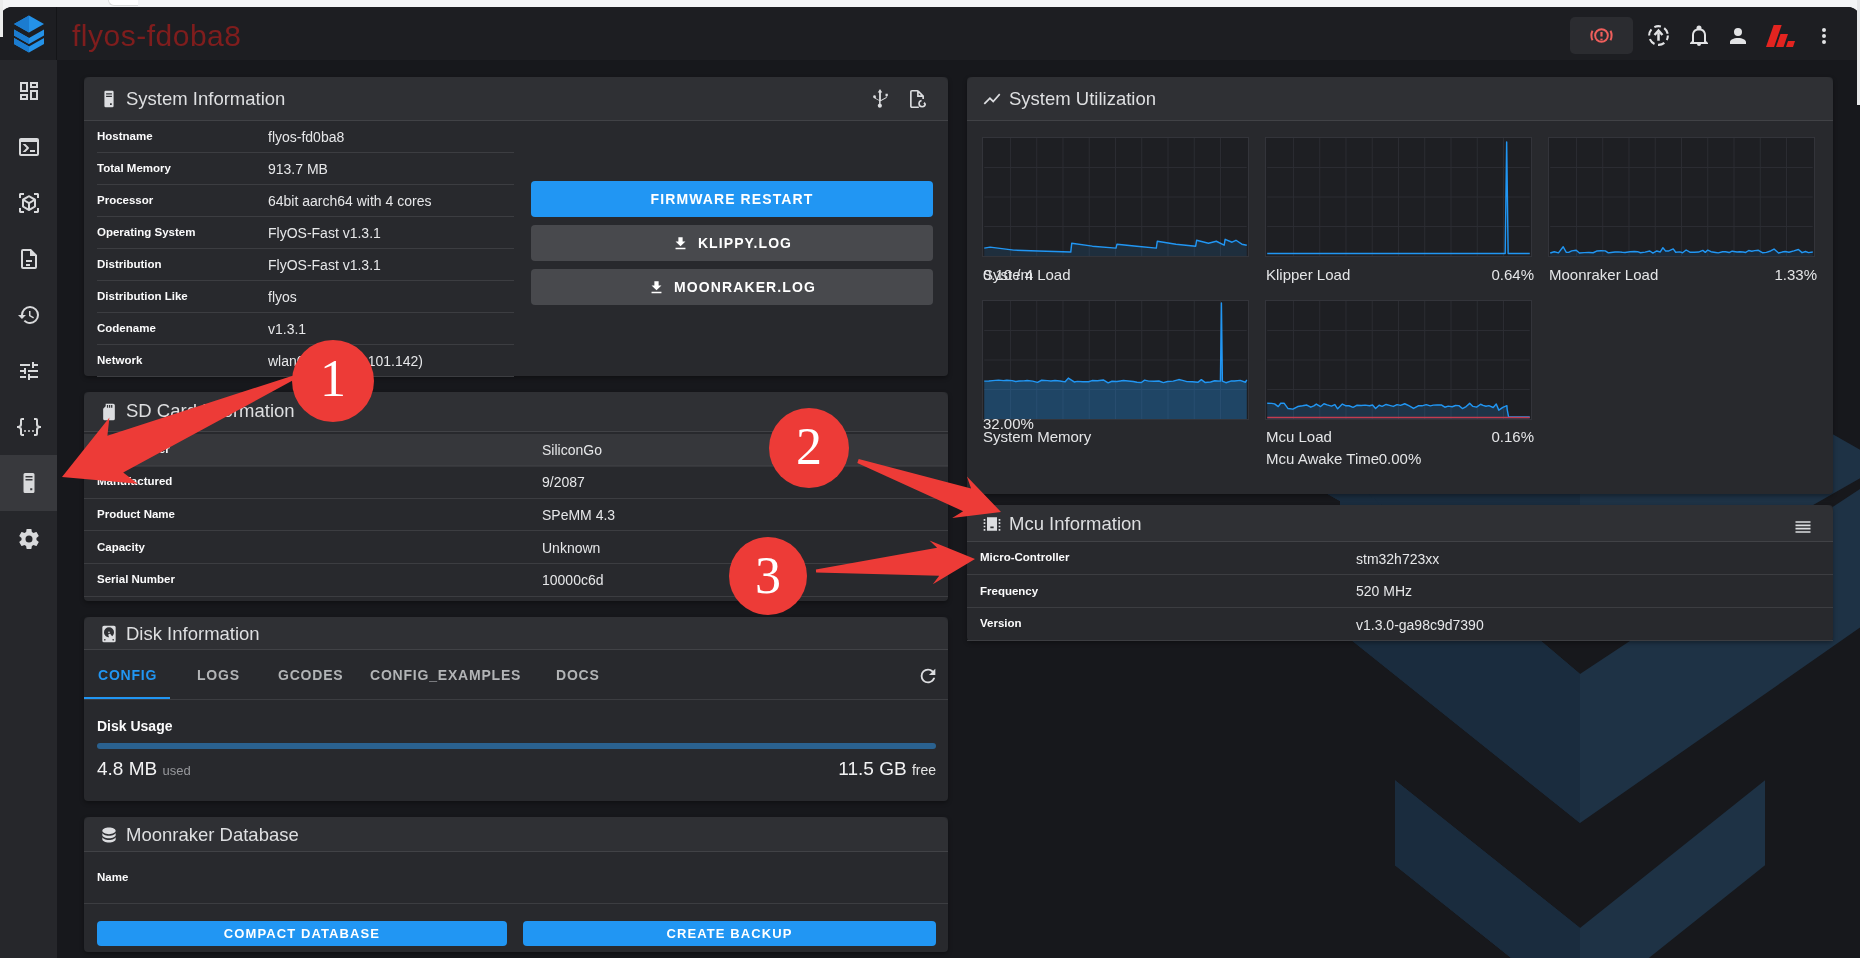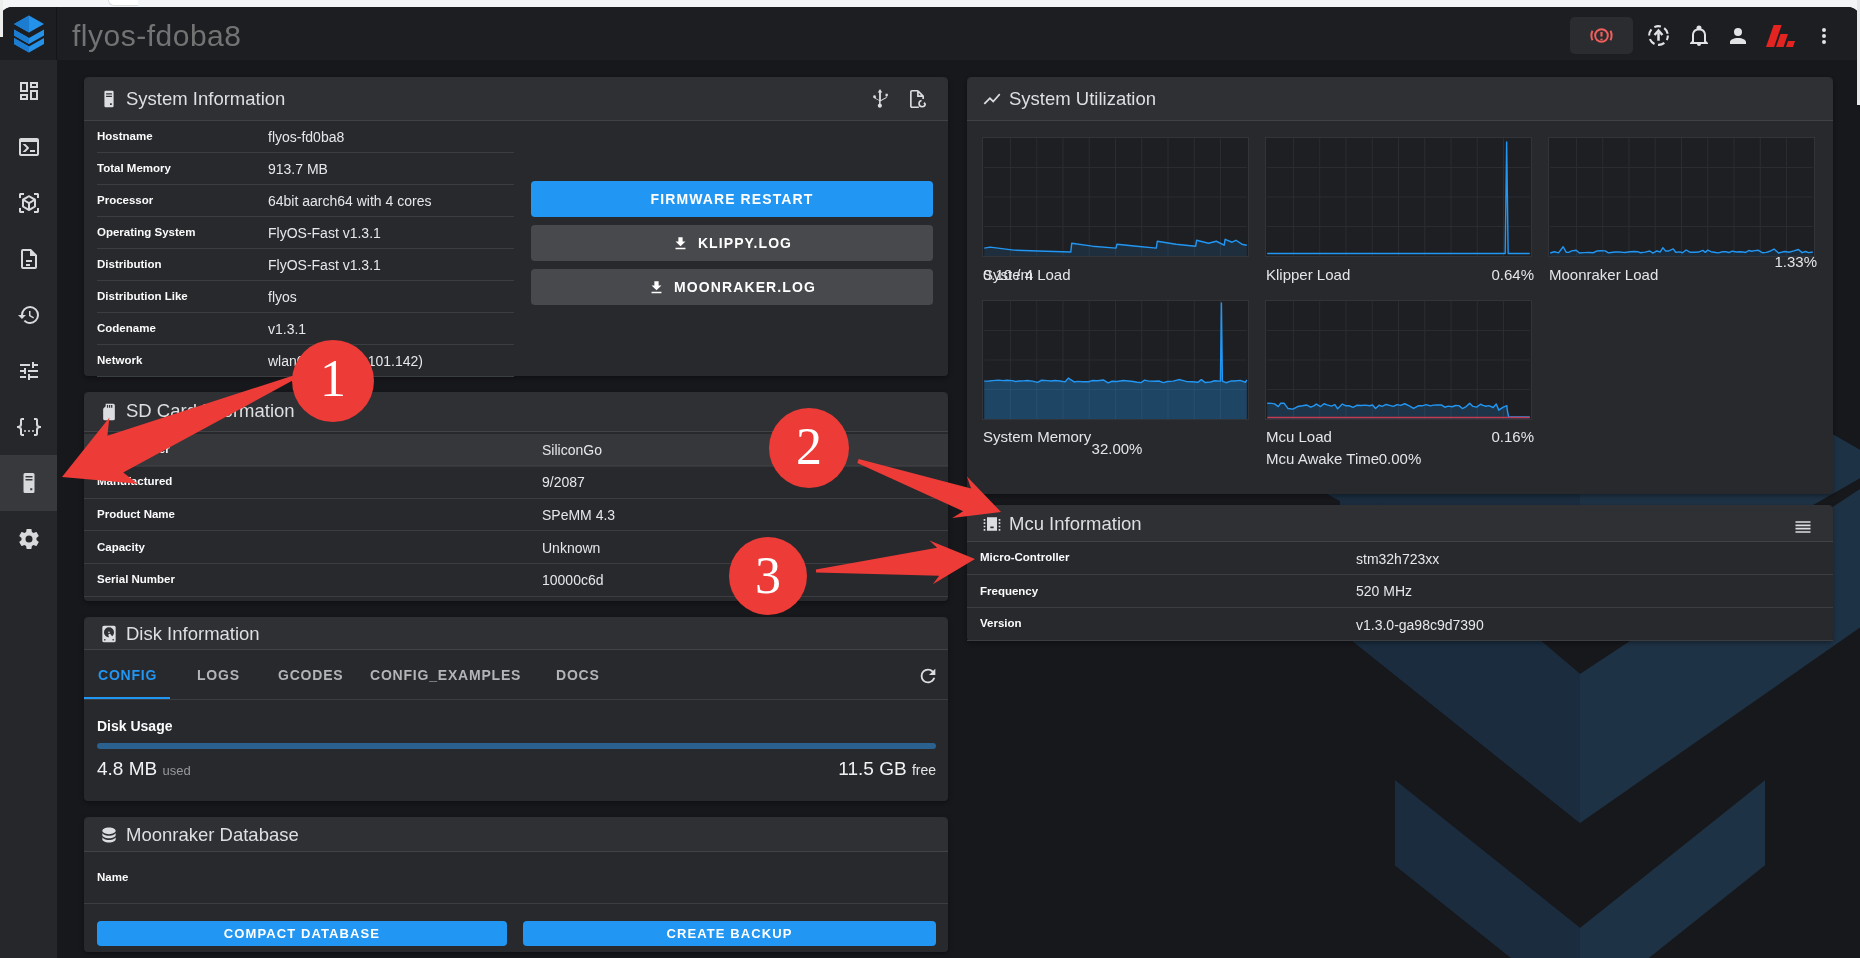--- a/index.html
+++ b/index.html
@@ -31,21 +31,21 @@
 <div style="position:absolute;left:0;top:7px;width:1860px;height:53px;background:#1d1e22;border-radius:12px 12px 0 0;z-index:2"></div>
 <div style="position:absolute;left:56px;top:7px;width:1px;height:53px;background:#141518;z-index:2"></div>
 <svg style="position:absolute;left:11px;top:14px;z-index:2" width="36" height="40" viewBox="0 0 36 40">
 <polygon points="18,1.5 33,10 18,18.5 3,10" fill="#2492e8"></polygon>
 <polygon points="18,1.5 18,18.5 3,10" fill="#1b7cd0"></polygon>
 <polygon points="3,15.5 18,24 33,15.5 33,21.5 18,30 3,21.5" fill="#2492e8"></polygon>
 <polygon points="3,15.5 18,24 18,30 3,21.5" fill="#1b7cd0"></polygon>
 <polygon points="3,24 18,32.5 33,24 33,30 18,38.5 3,30" fill="#2492e8"></polygon>
 <polygon points="3,24 18,32.5 18,38.5 3,30" fill="#1b7cd0"></polygon>
 </svg>
-<div style="position:absolute;left:72px;top:19px;font-size:30px;letter-spacing:0.5px;color:#737373;z-index:2">flyos-fdoba8</div>
+<div style="position:absolute;left:72px;top:19px;font-size:30px;letter-spacing:0.5px;color:#7f1d1d;z-index:2">flyos-fdoba8</div>
 <div style="position:absolute;left:1570px;top:17px;width:63px;height:37px;background:#2b2c30;border-radius:5px;z-index:2"></div>
 <svg style="position:absolute;left:1589px;top:23px;z-index:2" width="25" height="25" viewBox="0 0 24 24" fill="none" stroke="#ef5f5c" stroke-width="1.9">
 <circle cx="12" cy="12" r="6.1"></circle>
 <path d="M3.4 7.5 A 9.8 9.8 0 0 0 3.4 16.5"></path>
     <path d="M20.6 7.5 A 9.8 9.8 0 0 1 20.6 16.5"></path>
 <line x1="12" y1="8.6" x2="12" y2="13" stroke-width="2.1"></line>
     <line x1="12" y1="15" x2="12" y2="16.6" stroke-width="2.1"></line>
 </svg>
 <svg style="position:absolute;left:1646px;top:23px;z-index:2" width="25" height="25" viewBox="0 0 24 24" fill="none" stroke="#e2e3e5">
 <circle cx="12" cy="12" r="9" stroke-width="2" stroke-dasharray="6.5 3.5" stroke-dashoffset="2"></circle>
@@ -293,23 +293,23 @@
       </g>
       <polygon points="0,120 0,104 4.5,104.1 7.5,104.6 11.2,107.4 13.7,104.0 17.1,103.9 21.2,109.4 26.1,110.0 31.0,107.3 35.9,106.6 40.3,105.8 44.3,108.0 47.4,106.6 49.9,104.8 54.3,107.3 57.7,104.5 61.0,105.6 65.3,106.9 68.8,105.3 71.6,109.6 76.4,104.8 79.6,106.5 83.2,106.5 87.3,108.1 91.0,106.1 95.5,106.2 99.6,105.9 104.1,106.5 107.1,105.7 110.2,109.4 113.8,106.0 116.8,107.1 120.9,105.2 125.3,106.4 128.2,107.2 132.0,105.4 135.6,106.1 139.8,104.5 144.5,106.7 148.8,109.3 153.6,106.6 157.3,106.6 161.7,105.4 165.8,106.6 168.9,105.9 172.8,105.8 177.0,105.7 180.6,108.0 184.1,106.9 188.1,107.5 191.5,106.3 194.9,106.4 198.5,109.4 202.3,107.3 205.9,104.1 209.2,107.2 212.9,107.9 217.0,105.0 219.5,106.2 222.4,107.0 225.4,106.4 229.8,108.3 232.9,104.8 235.5,111 239.6,108.1 243.7,106.4 244,110.2 245.5,118 267,118 267,120" fill="rgba(33,150,243,0.18)"></polygon>
       <polyline points="0,104 4.5,104.1 7.5,104.6 11.2,107.4 13.7,104.0 17.1,103.9 21.2,109.4 26.1,110.0 31.0,107.3 35.9,106.6 40.3,105.8 44.3,108.0 47.4,106.6 49.9,104.8 54.3,107.3 57.7,104.5 61.0,105.6 65.3,106.9 68.8,105.3 71.6,109.6 76.4,104.8 79.6,106.5 83.2,106.5 87.3,108.1 91.0,106.1 95.5,106.2 99.6,105.9 104.1,106.5 107.1,105.7 110.2,109.4 113.8,106.0 116.8,107.1 120.9,105.2 125.3,106.4 128.2,107.2 132.0,105.4 135.6,106.1 139.8,104.5 144.5,106.7 148.8,109.3 153.6,106.6 157.3,106.6 161.7,105.4 165.8,106.6 168.9,105.9 172.8,105.8 177.0,105.7 180.6,108.0 184.1,106.9 188.1,107.5 191.5,106.3 194.9,106.4 198.5,109.4 202.3,107.3 205.9,104.1 209.2,107.2 212.9,107.9 217.0,105.0 219.5,106.2 222.4,107.0 225.4,106.4 229.8,108.3 232.9,104.8 235.5,111 239.6,108.1 243.7,106.4 244,110.2 245.5,118 267,118" fill="none" stroke="#2196f3" stroke-width="1.45" stroke-linejoin="round"></polyline>
       <line x1="0" y1="118.5" x2="267" y2="118.5" stroke="#c23c4f" stroke-width="1.4"></line>
     </svg>
     <div class="glabel" style="left:16px;top:189px">System Load</div>
     <div class="glabel" style="left:16px;width:268px;top:189px;">0.10 / 4</div>
     <div class="glabel" style="left:299px;top:189px">Klipper Load</div>
     <div class="glabel" style="left:299px;width:268px;top:189px;text-align:right">0.64%</div>
     <div class="glabel" style="left:582px;top:189px">Moonraker Load</div>
-    <div class="glabel" style="left:582px;width:268px;top:176px;text-align:right">1.33%</div>
+    <div class="glabel" style="left:582px;width:268px;top:189px;text-align:right">1.33%</div>
     <div class="glabel" style="left:16px;top:351px">System Memory</div>
-    <div class="glabel" style="left:16px;width:268px;top:363px;text-align:center">32.00%</div>
+    <div class="glabel" style="left:16px;width:268px;top:338px;text-align:left">32.00%</div>
     <div class="glabel" style="left:299px;top:351px">Mcu Load</div>
     <div class="glabel" style="left:299px;width:268px;top:351px;text-align:right">0.16%</div>
     <div class="glabel" style="left:299px;top:373px">Mcu Awake Time</div>
     <div class="glabel" style="left:299px;width:268px;top:373px;text-align:center">0.00%</div>
   </div>
 <div class="card" style="left:967px;top:505px;width:866px;height:136px">
     <div class="chead" style="height:37px"></div>
     <svg style="position:absolute;left:15px;top:9px" width="20" height="20" viewBox="0 0 24 24" fill="#dcdde0">
       <path d="M6,4H18V20H6V4M4,6H2V8H4V6M4,10H2V12H4V10M4,14H2V16H4V14M4,18H2V20H4V18M22,6H20V8H22V6M22,10H20V12H22V10M22,14H20V16H22V14M22,18H20V20H22V18M10,15H14V17H10V15Z" fill-rule="evenodd"></path>
     </svg>

